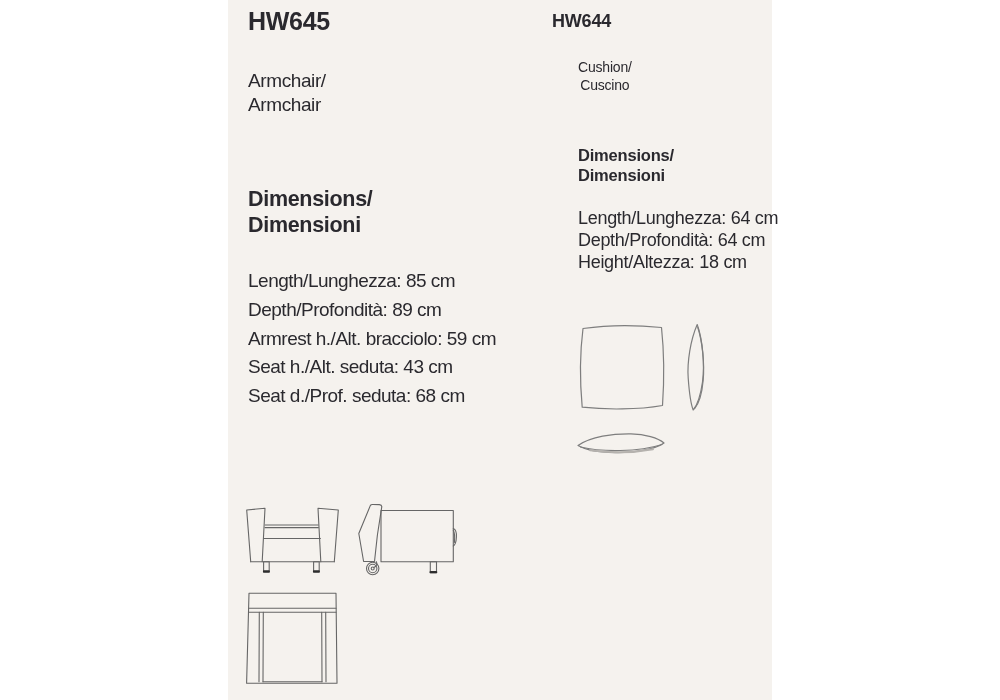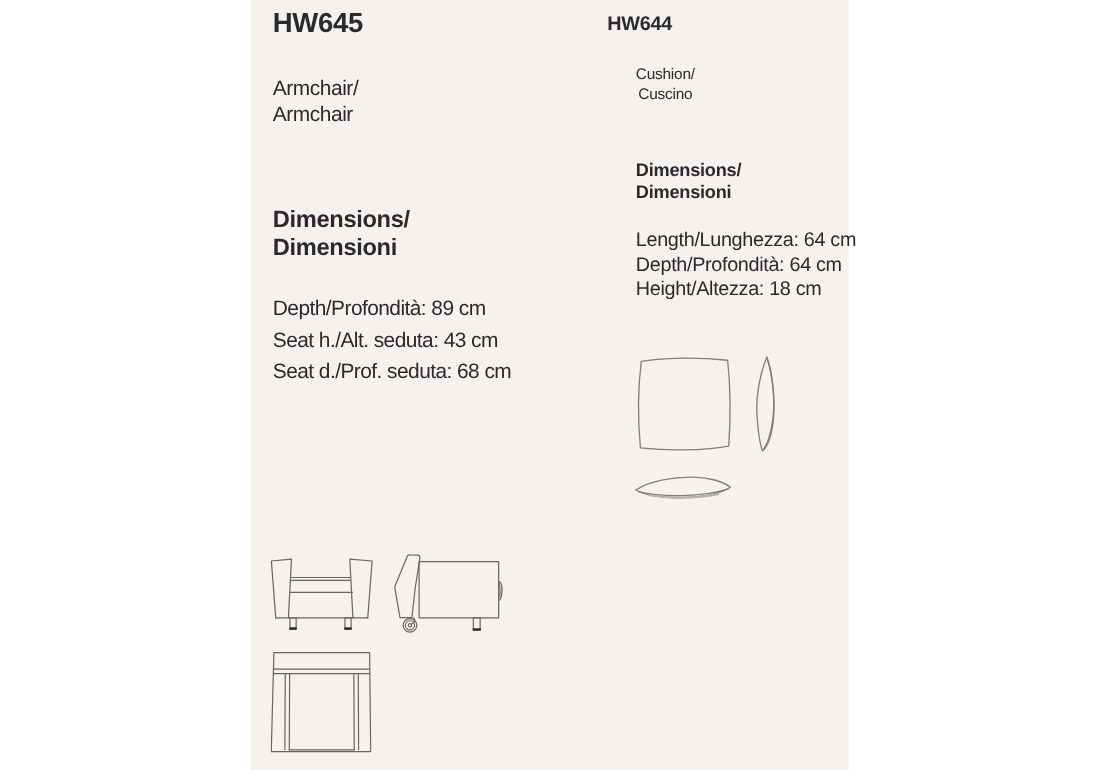--- a/index.html
+++ b/index.html
@@ -44,21 +44,23 @@
     <div>Armchair/</div>
     <div>Armchair</div>
   </div>
 
   <div class="abs head-lg" style="left:248px; top:186px;">
     <div>Dimensions/</div>
     <div>Dimensioni</div>
   </div>
 
   <div class="abs list-lg" style="left:248px; top:267px;">
+    <div>Length/Lunghezza: 85 cm</div>
     <div>Depth/Profondità: 89 cm</div>
+    <div>Armrest h./Alt. bracciolo: 59 cm</div>
     <div>Seat h./Alt. seduta: 43 cm</div>
     <div>Seat d./Prof. seduta: 68 cm</div>
   </div>
 
   <div class="abs code-sm" style="left:552px; top:11px;">HW644</div>
 
   <div class="abs name-sm" style="left:578px; top:58px;">
     <div>Cushion/</div>
     <div>Cuscino</div>
   </div>

